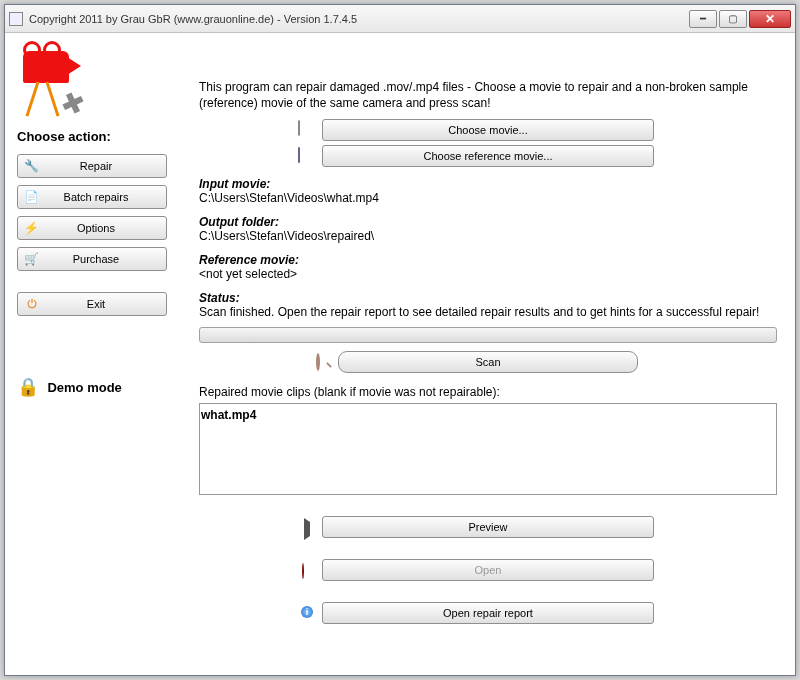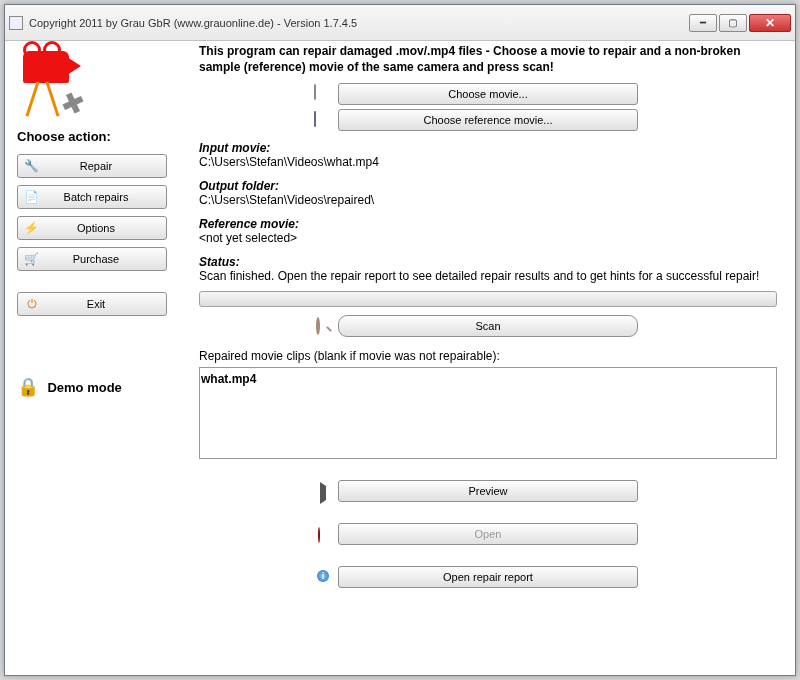--- a/index.html
+++ b/index.html
@@ -1,18 +1,18 @@
 <!DOCTYPE html>
 <html><head>
 <meta charset="utf-8">
 <style>
   * { box-sizing: border-box; font-family: Tahoma, Arial, sans-serif; }
   body { margin:0; background:#d8d8d8; width:800px; height:680px; overflow:hidden; }
   .window { position:absolute; left:4px; top:4px; width:792px; height:672px; background:#fff; border:1px solid #6f7b8a; box-shadow:0 0 6px rgba(0,0,0,.3); }
-  .titlebar { height:36px; background:linear-gradient(#f8f8f8,#e8e8e8); border-bottom:1px solid #c0c0c0; display:flex; align-items:center; font-size:11px; color:#333; padding:0 4px; }
+  .titlebar { height:28px; background:linear-gradient(#f8f8f8,#e8e8e8); border-bottom:1px solid #c0c0c0; display:flex; align-items:center; font-size:11px; color:#333; padding:0 4px; }
   .titlebar .app-ico { width:14px; height:14px; border:1px solid #888; background:#eef; margin-right:6px; }
   .titlebar .title { flex:1; }
   .winctrls { display:flex; }
   .winbtn { width:28px; height:18px; margin-left:2px; background:linear-gradient(#fdfdfd,#dedede); border:1px solid #8a8a8a; border-radius:2px; font-size:10px; display:flex; align-items:center; justify-content:center; cursor:default; }
   .winbtn.close { background:linear-gradient(#e77,#c33); color:#fff; width:42px; border-color:#922; }
   .winbtn.close .x { font-weight:bold; font-size:12px; }
 
   .client { position:absolute; top:26px; left:0; right:0; bottom:0; display:flex; padding:8px; }
   .sidebar { width:180px; padding:4px 8px 4px 4px; }
   .logo {width:80px;height:80px;position:relative;margin-bottom:6px;}
@@ -27,23 +27,23 @@
 
   .side-h { font-weight:bold; font-size:13px; margin:6px 0 10px; }
   .sbtn { width:150px; height:24px; margin-bottom:7px; background:linear-gradient(#fdfdfd,#e2e2e2); border:1px solid #8f8f8f; border-radius:3px; font-size:11px; display:flex; align-items:center; padding-left:6px; cursor:default; }
   .sbtn .ico { width:16px; height:16px; margin-right:14px; display:flex;align-items:center;justify-content:center;font-size:12px;}
   .sbtn .lbl { flex:1; text-align:center; margin-left:-28px;}
   .spacer{height:14px;}
   .demo { margin-top:60px; font-weight:bold; font-size:13px; display:flex; align-items:center; }
   .demo .lock{font-size:18px;margin-right:8px;}
 
   .main { flex:1; padding:4px 10px 4px 6px; font-size:12px; color:#000; overflow:hidden; position:relative;}
-  .intro { font-weight:bold; margin-bottom:8px; line-height:1.35; }
+  .intro { font-weight:normal; margin-bottom:8px; line-height:1.35;margin-top:36px; }
   .cbtn-row { display:flex; justify-content:center; margin:4px 0;}
-  .cbtn { width:300px; height:22px; background:linear-gradient(#fdfdfd,#e0e0e0); border:1px solid #8f8f8f; border-radius:3px; font-size:11px; display:flex; align-items:center; justify-content:center; position:relative; cursor:default;}
+  .cbtn { width:332px; height:22px; background:linear-gradient(#fdfdfd,#e0e0e0); border:1px solid #8f8f8f; border-radius:3px; font-size:11px; display:flex; align-items:center; justify-content:center; position:relative; cursor:default;}
   .cbtn-wrap{position:relative;}
 
   .lblh { font-weight:bold; margin-top:10px;font-style:italic;}
   .val { margin-top:0px;}
   .progress { height:16px; background:linear-gradient(#f6f6f6,#dcdcdc); border:1px solid #a0a0a0; border-radius:3px; margin:8px 0;}
   .scanbtn { width:300px; margin:0 auto;border-radius:9px;}
   .listlbl{margin:12px 0 4px;}
   .listbox { border:1px solid #999; background:#fff; height:92px; padding:4px 1px; font-size:12px; font-weight:bold; overflow:auto;}
   .bottom-btns{margin-top:18px;}
   .bottom-btns .cbtn-row{margin:21px 0;}

